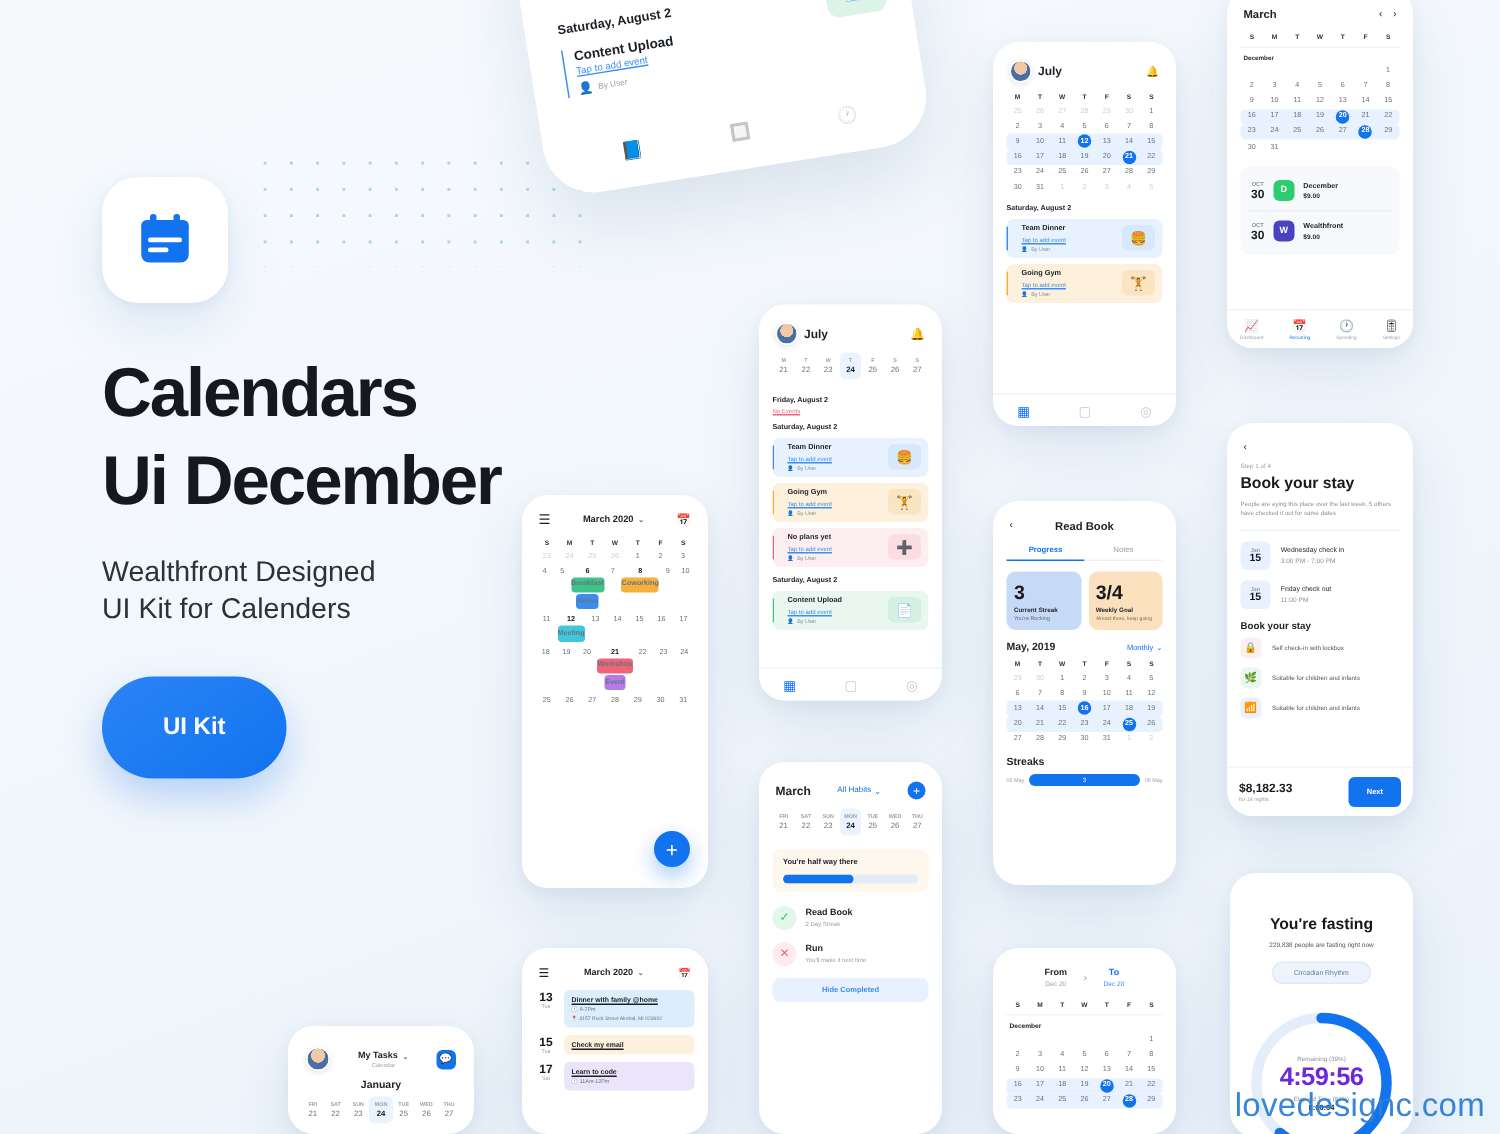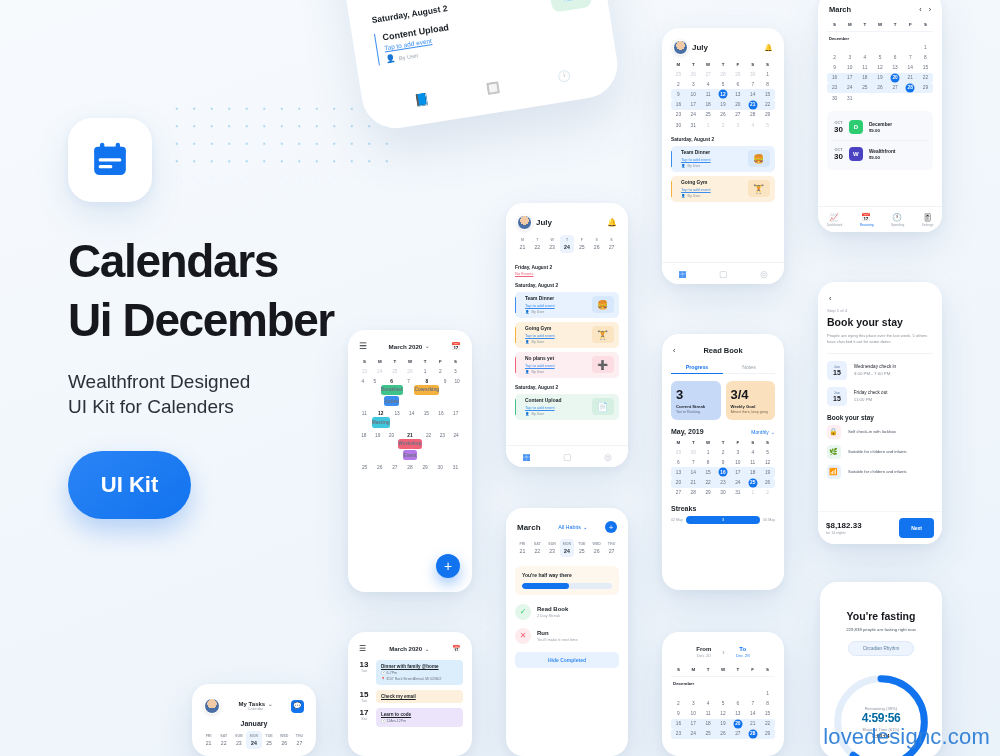--- a/index.html
+++ b/index.html
@@ -32,21 +32,21 @@
   }
   .hero-title span { display: block; }
   .hero-title .l2 { margin-top: 13px; }
   .hero-sub {
     margin-top: 26px; font-size: 19px; line-height: 1.33; color: #2b3039; font-weight: 400;
   }
   .hero-sub span { display: block; }
   .cta {
     margin-top: 31px; width: 123px; height: 68px; border-radius: 34px;
     background: linear-gradient(145deg,#2a84f5,#1273ef);
-    color: #fff; font-size: 22px; font-weight: 600;
+    color: #fff; font-size: 16px; font-weight: 600;
     display: flex; align-items: center; justify-content: center;
     box-shadow: 0 12px 26px rgba(24,113,235,.28); border: none; cursor: pointer;
   }
 
   
   .phone {
     position: absolute; background: #fff; border-radius: 17px; overflow: hidden;
     box-shadow: 0 16px 40px rgba(40,85,140,.11), 0 3px 10px rgba(40,85,140,.06);
   }
   .scr { width: 100%; height: 100%; padding: 9px 9px 0; position: relative; }
@@ -851,21 +851,21 @@
       <div style="font-size:10.5px;font-weight:700;color:#16181d;">You're fasting</div>
       <div style="font-size:4.3px;color:#4a5563;margin-top:5px;">229,838 people are fasting right now</div>
       <div style="display:inline-block;margin-top:9px;background:#eef4fd;border:1px solid #dde8f8;border-radius:10px;padding:4px 14px;font-size:4.6px;color:#5d7e9e;">Circadian Rhythm</div>
       <div style="position:relative;width:104px;height:104px;margin:14px auto 0;">
         <svg viewBox="0 0 120 120" style="width:100%;height:100%;transform:rotate(-90deg);">
           <circle cx="60" cy="60" r="50" fill="none" stroke="#e4eefb" stroke-width="8"></circle>
           <circle id="fast-arc" cx="60" cy="60" r="50" fill="none" stroke="#1273ef" stroke-width="8" stroke-linecap="round" stroke-dasharray="314.1592653589793" stroke-dashoffset="122.52211349000194"></circle>
         </svg>
         <div style="position:absolute;inset:0;display:flex;flex-direction:column;align-items:center;justify-content:center;">
           <div style="font-size:4.2px;color:#8b929c;">Remaining (39%)</div>
-          <div style="font-size:12px;font-weight:700;color:#0369a1;letter-spacing:-.4px;">4:59:56</div>
+          <div style="font-size:17px;font-weight:700;color:#6d28d9;letter-spacing:-.4px;">4:59:56</div>
           <div style="font-size:4.1px;color:#8b929c;margin-top:2px;">Elapsed Time (61%)</div>
           <div style="font-size:5px;font-weight:700;color:#16181d;margin-top:1px;">8:00:04</div>
         </div>
       </div>
     </div>
   </div>
 
   <div class="phone" style="left:348px; top:632px; width:124px; height:124px;">
     <div class="scr">
       <div class="row sb" style="padding:3px 2px 7px;">

